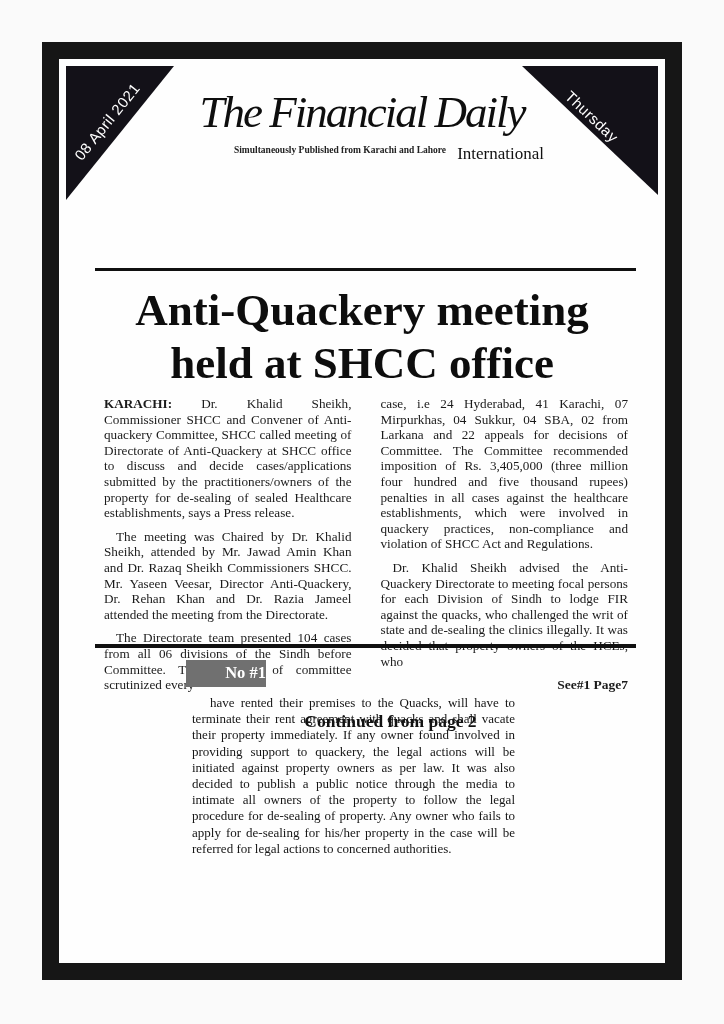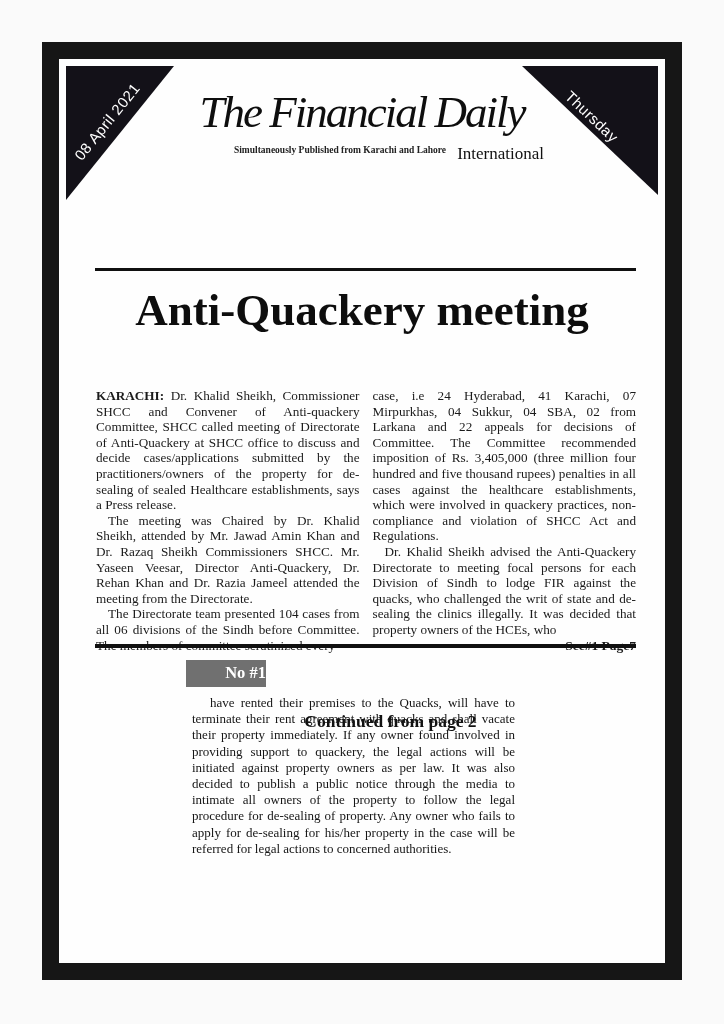--- a/index.html
+++ b/index.html
@@ -52,21 +52,21 @@
     letter-spacing:0;
   }
 
   
   .article {
     position:absolute; left:37px; top:329px; width:540px;
     display:flex; gap:13px;
     font-size:13.2px; line-height:15.6px; text-align:justify;
   }
   .col { width:263.5px; }
-  .col p { margin:0; }
+  .col p { margin:8px; }
   .col p.indent { text-indent:12px; }
   .lead { font-weight:bold; }
   .jump { text-align:right; font-weight:bold; font-size:13.5px; margin-top:1px; }
 
   .bottom-rule { position:absolute; left:36px; top:585px; width:541px; height:4px; background:#101010; }
 
   
   .cont-bar {
     position:absolute; left:127px; top:601px; width:329px; height:27px;
     display:flex; align-items:stretch;
@@ -105,20 +105,21 @@
       <div class="mast-sub">
         <span class="tagline">Simultaneously Published from Karachi and Lahore</span>
         <span class="edition">International</span>
       </div>
     </div>
 
     <div class="head-rule"></div>
 
     <h1 class="headline">
       <div>Anti-Quackery meeting</div>
+      <div>held at SHCC office</div>
     </h1>
 
     <div class="article">
       <div class="col">
         <p><span class="lead">KARACHI:</span><span> Dr. Khalid Sheikh, Commissioner SHCC and Convener of Anti-quackery Committee, SHCC called meeting of Directorate of Anti-Quackery at SHCC office to discuss and decide cases/applications submitted by the practitioners/owners of the property for de-sealing of sealed Healthcare establishments, says a Press release.</span></p>
         <p class="indent">The meeting was Chaired by Dr. Khalid Sheikh, attended by Mr. Jawad Amin Khan and Dr. Razaq Sheikh Commissioners SHCC. Mr. Yaseen Veesar, Director Anti-Quackery, Dr. Rehan Khan and Dr. Razia Jameel attended the meeting from the Directorate.</p>
         <p class="indent">The Directorate team presented 104 cases from all 06 divisions of the Sindh before Committee. The members of committee scrutinized every</p>
       </div>
       <div class="col">
         <p>case, i.e 24 Hyderabad, 41 Karachi, 07 Mirpurkhas, 04 Sukkur, 04 SBA, 02 from Larkana and 22 appeals for decisions of Committee. The Committee recommended imposition of Rs. 3,405,000 (three million four hundred and five thousand rupees) penalties in all cases against the healthcare establishments, which were involved in quackery practices, non-compliance and violation of SHCC Act and Regulations.</p>

